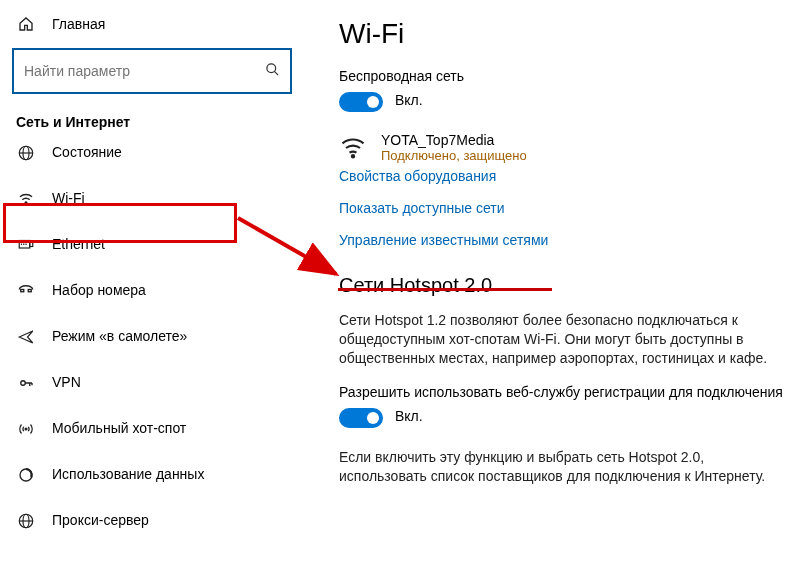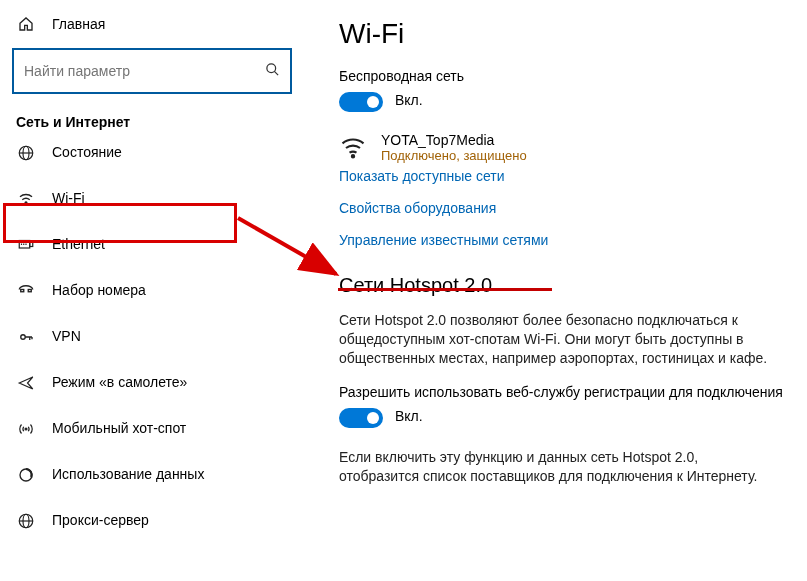--- a/index.html
+++ b/index.html
@@ -184,35 +184,35 @@
             <path d="M3 10 A9 5 0 0 1 21 10"></path>
             <rect x="5" y="10" width="4" height="3"></rect>
             <rect x="15" y="10" width="4" height="3"></rect>
           </svg>
       </span>
       <span class="label">Набор номера</span>
     </div>
 
     <div class="nav-item">
       <span class="icon">
+        <svg width="18" height="18" viewBox="0 0 24 24" fill="none" stroke="#222" stroke-width="1.6">
+            <path d="M3 12 L21 4 L14 12 L21 20 L3 12 Z"></path>
+          </svg>
+      </span>
+      <span class="label">Режим «в самолете»</span>
+    </div>
+
+    <div class="nav-item">
+      <span class="icon">
         <svg width="18" height="18" viewBox="0 0 24 24" fill="none" stroke="#222" stroke-width="1.8">
             <circle cx="8" cy="12" r="3"></circle>
             <path d="M11 12 H20 M17 12 V16 M20 12 V15"></path>
           </svg>
       </span>
       <span class="label">VPN</span>
-    </div>
-
-    <div class="nav-item">
-      <span class="icon">
-        <svg width="18" height="18" viewBox="0 0 24 24" fill="none" stroke="#222" stroke-width="1.6">
-            <path d="M3 12 L21 4 L14 12 L21 20 L3 12 Z"></path>
-          </svg>
-      </span>
-      <span class="label">Режим «в самолете»</span>
     </div>
 
     <div class="nav-item">
       <span class="icon">
         <svg width="18" height="18" viewBox="0 0 24 24" fill="none" stroke="#222" stroke-width="1.6">
             <path d="M6 6 A9 9 0 0 0 6 18"></path>
             <path d="M18 6 A9 9 0 0 1 18 18"></path>
             <path d="M9 9 A5 5 0 0 0 9 15"></path>
             <path d="M15 9 A5 5 0 0 1 15 15"></path>
             <circle cx="12" cy="12" r="1.3" fill="#222"></circle>
@@ -262,36 +262,36 @@
             <path d="M9 16 A6 6 0 0 1 15 16"></path>
             <circle cx="12" cy="19" r="1" fill="#222"></circle>
           </svg>
       </span>
       <div>
         <div class="network-name">YOTA_Top7Media</div>
         <div class="network-status">Подключено, защищено</div>
       </div>
     </div>
 
+    <span class="link">Свойства оборудования</span>
     <span class="link">Показать доступные сети</span>
-    <span class="link">Свойства оборудования</span>
     <span class="link">Управление известными сетями</span>
 
     <div class="section-h2">Сети Hotspot 2.0</div>
-    <div class="body-text">Сети Hotspot 2.0 позволяют более безопасно подключаться к общедоступным хот-спотам Wi-Fi. Они могут быть доступны в общественных местах, например аэропортах, гостиницах и кафе.</div>
+    <div class="body-text">Сети Hotspot 1.2 позволяют более безопасно подключаться к общедоступным хот-спотам Wi-Fi. Они могут быть доступны в общественных местах, например аэропортах, гостиницах и кафе.</div>
 
     <div class="sub-label">Разрешить использовать веб-службу регистрации для подключения</div>
     <div class="toggle-row">
       <div class="toggle">
           <div class="knob"></div>
         </div>
       <div class="toggle-label">Вкл.</div>
     </div>
 
-    <div class="body-text">Если включить эту функцию и данных сеть Hotspot 2.0, отобразится список поставщиков для подключения к Интернету.</div>
+    <div class="body-text">Если включить эту функцию и выбрать сеть Hotspot 2.0, использовать список поставщиков для подключения к Интернету.</div>
   </div>
 </div>
 
 <div class="red-box" style="left:3px; top:203px; width:234px; height:40px;"></div>
 <div class="red-underline" style="left:338px; top:288px; width:214px;"></div>
 <svg class="arrow" style="left:234px; top:212px;" width="120" height="72">
   <defs>
     <marker id="ah" markerWidth="10" markerHeight="8" refX="9" refY="4" orient="auto">
       <polygon points="0 0, 10 4, 0 8" fill="#d80000"></polygon>
     </marker>

